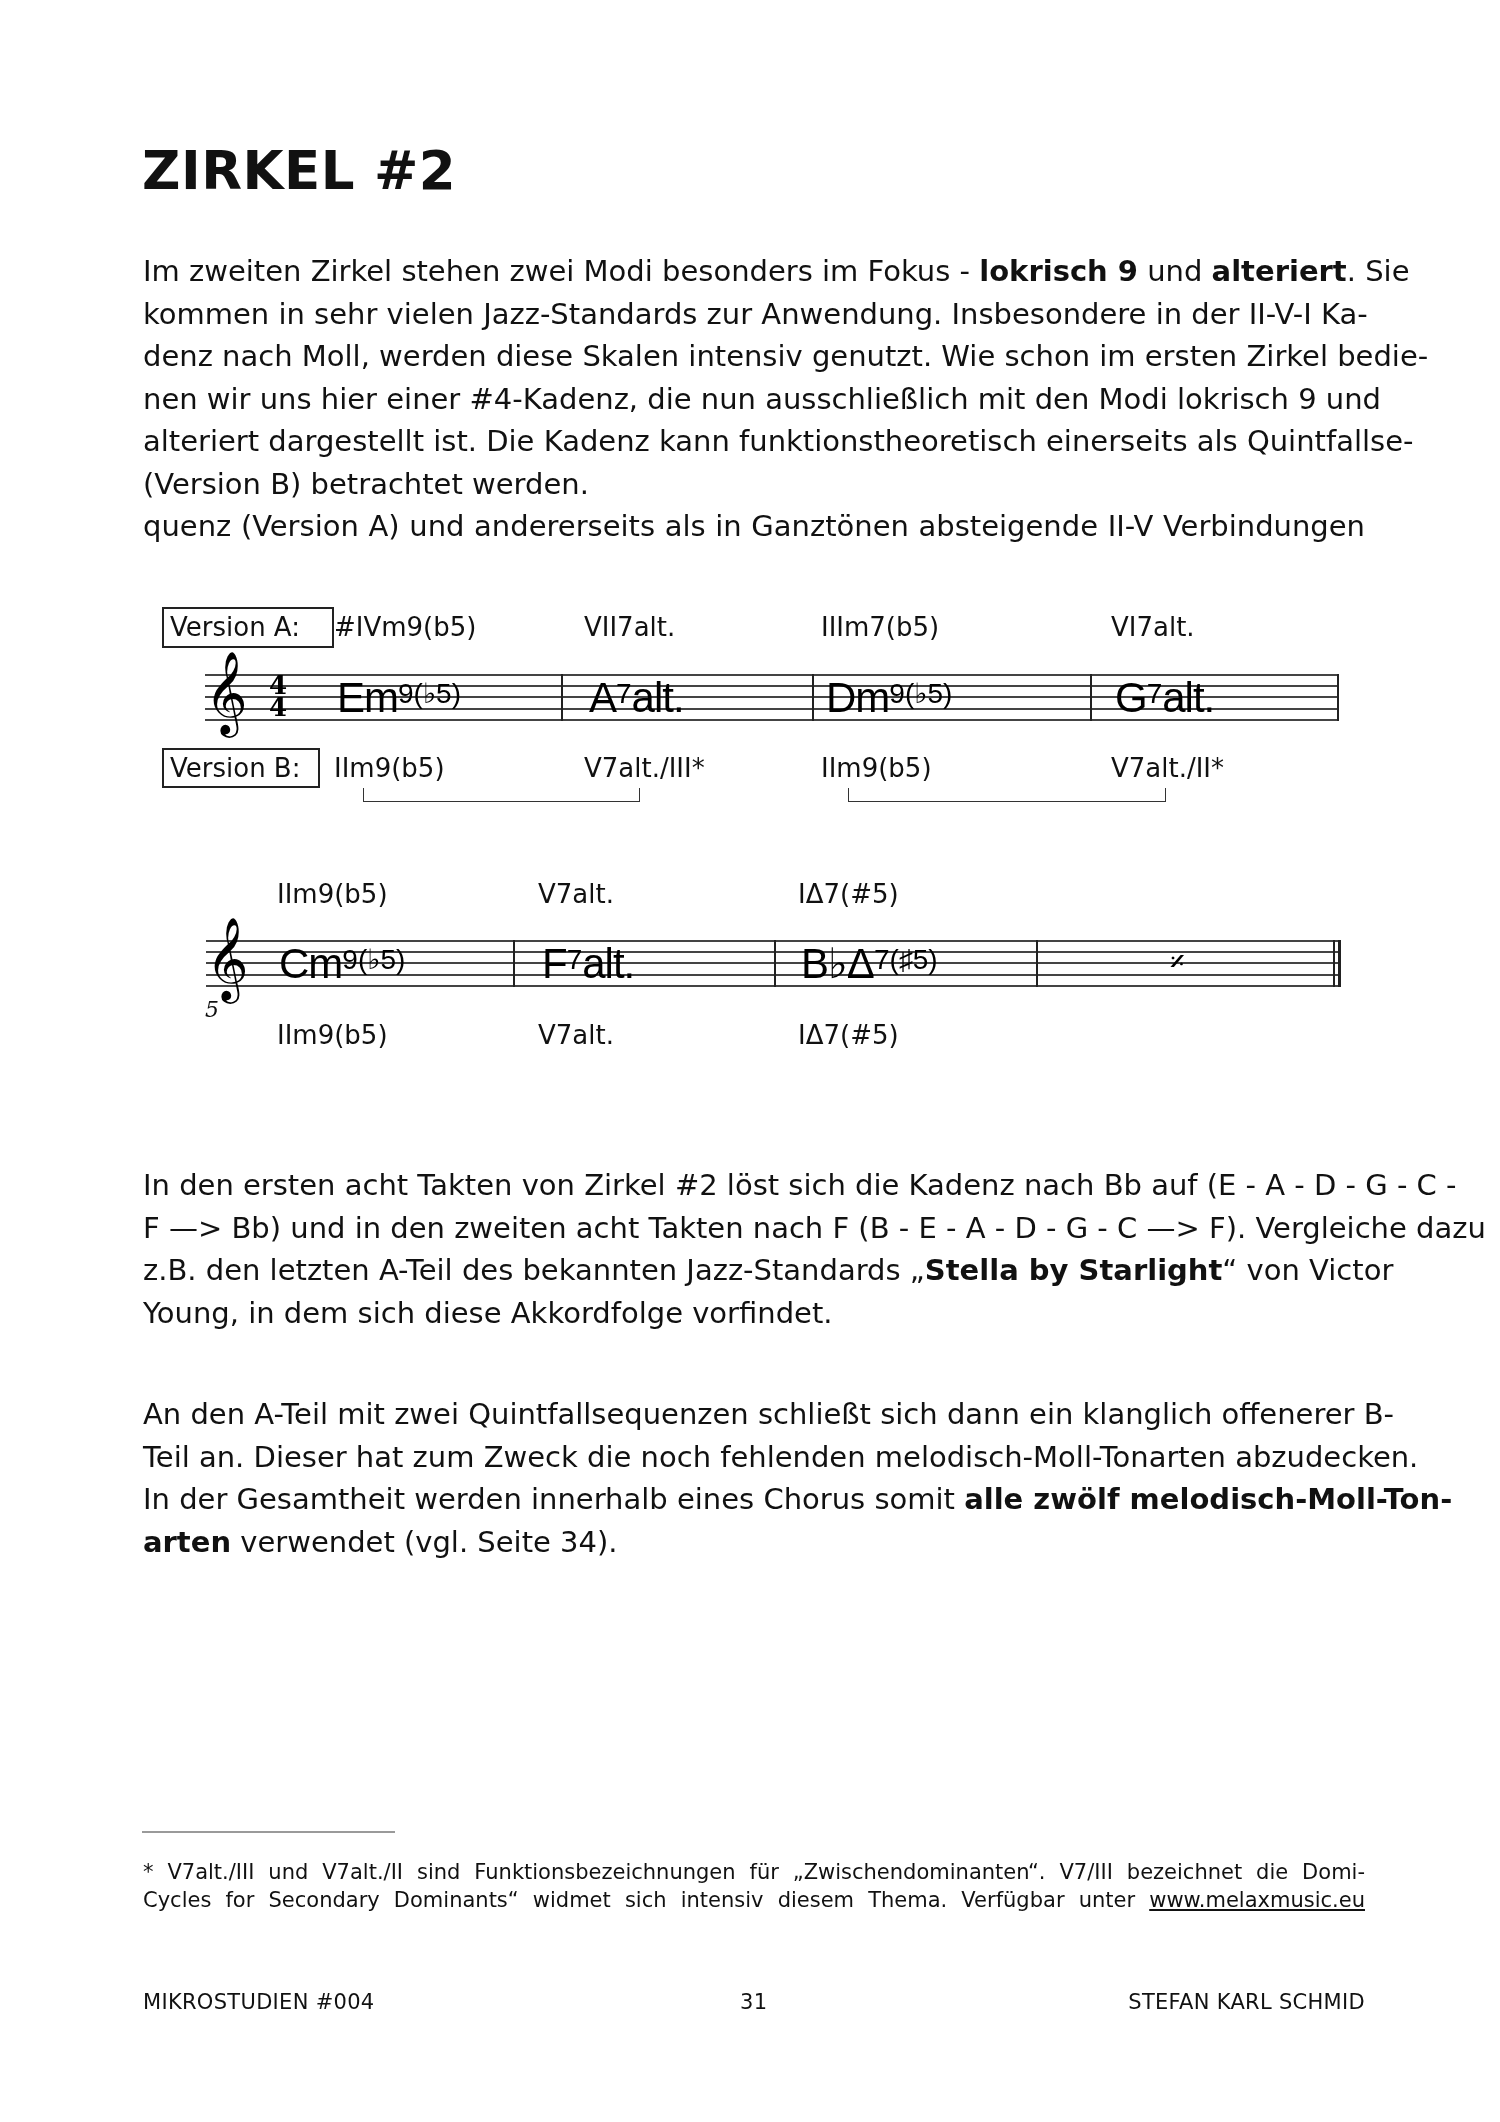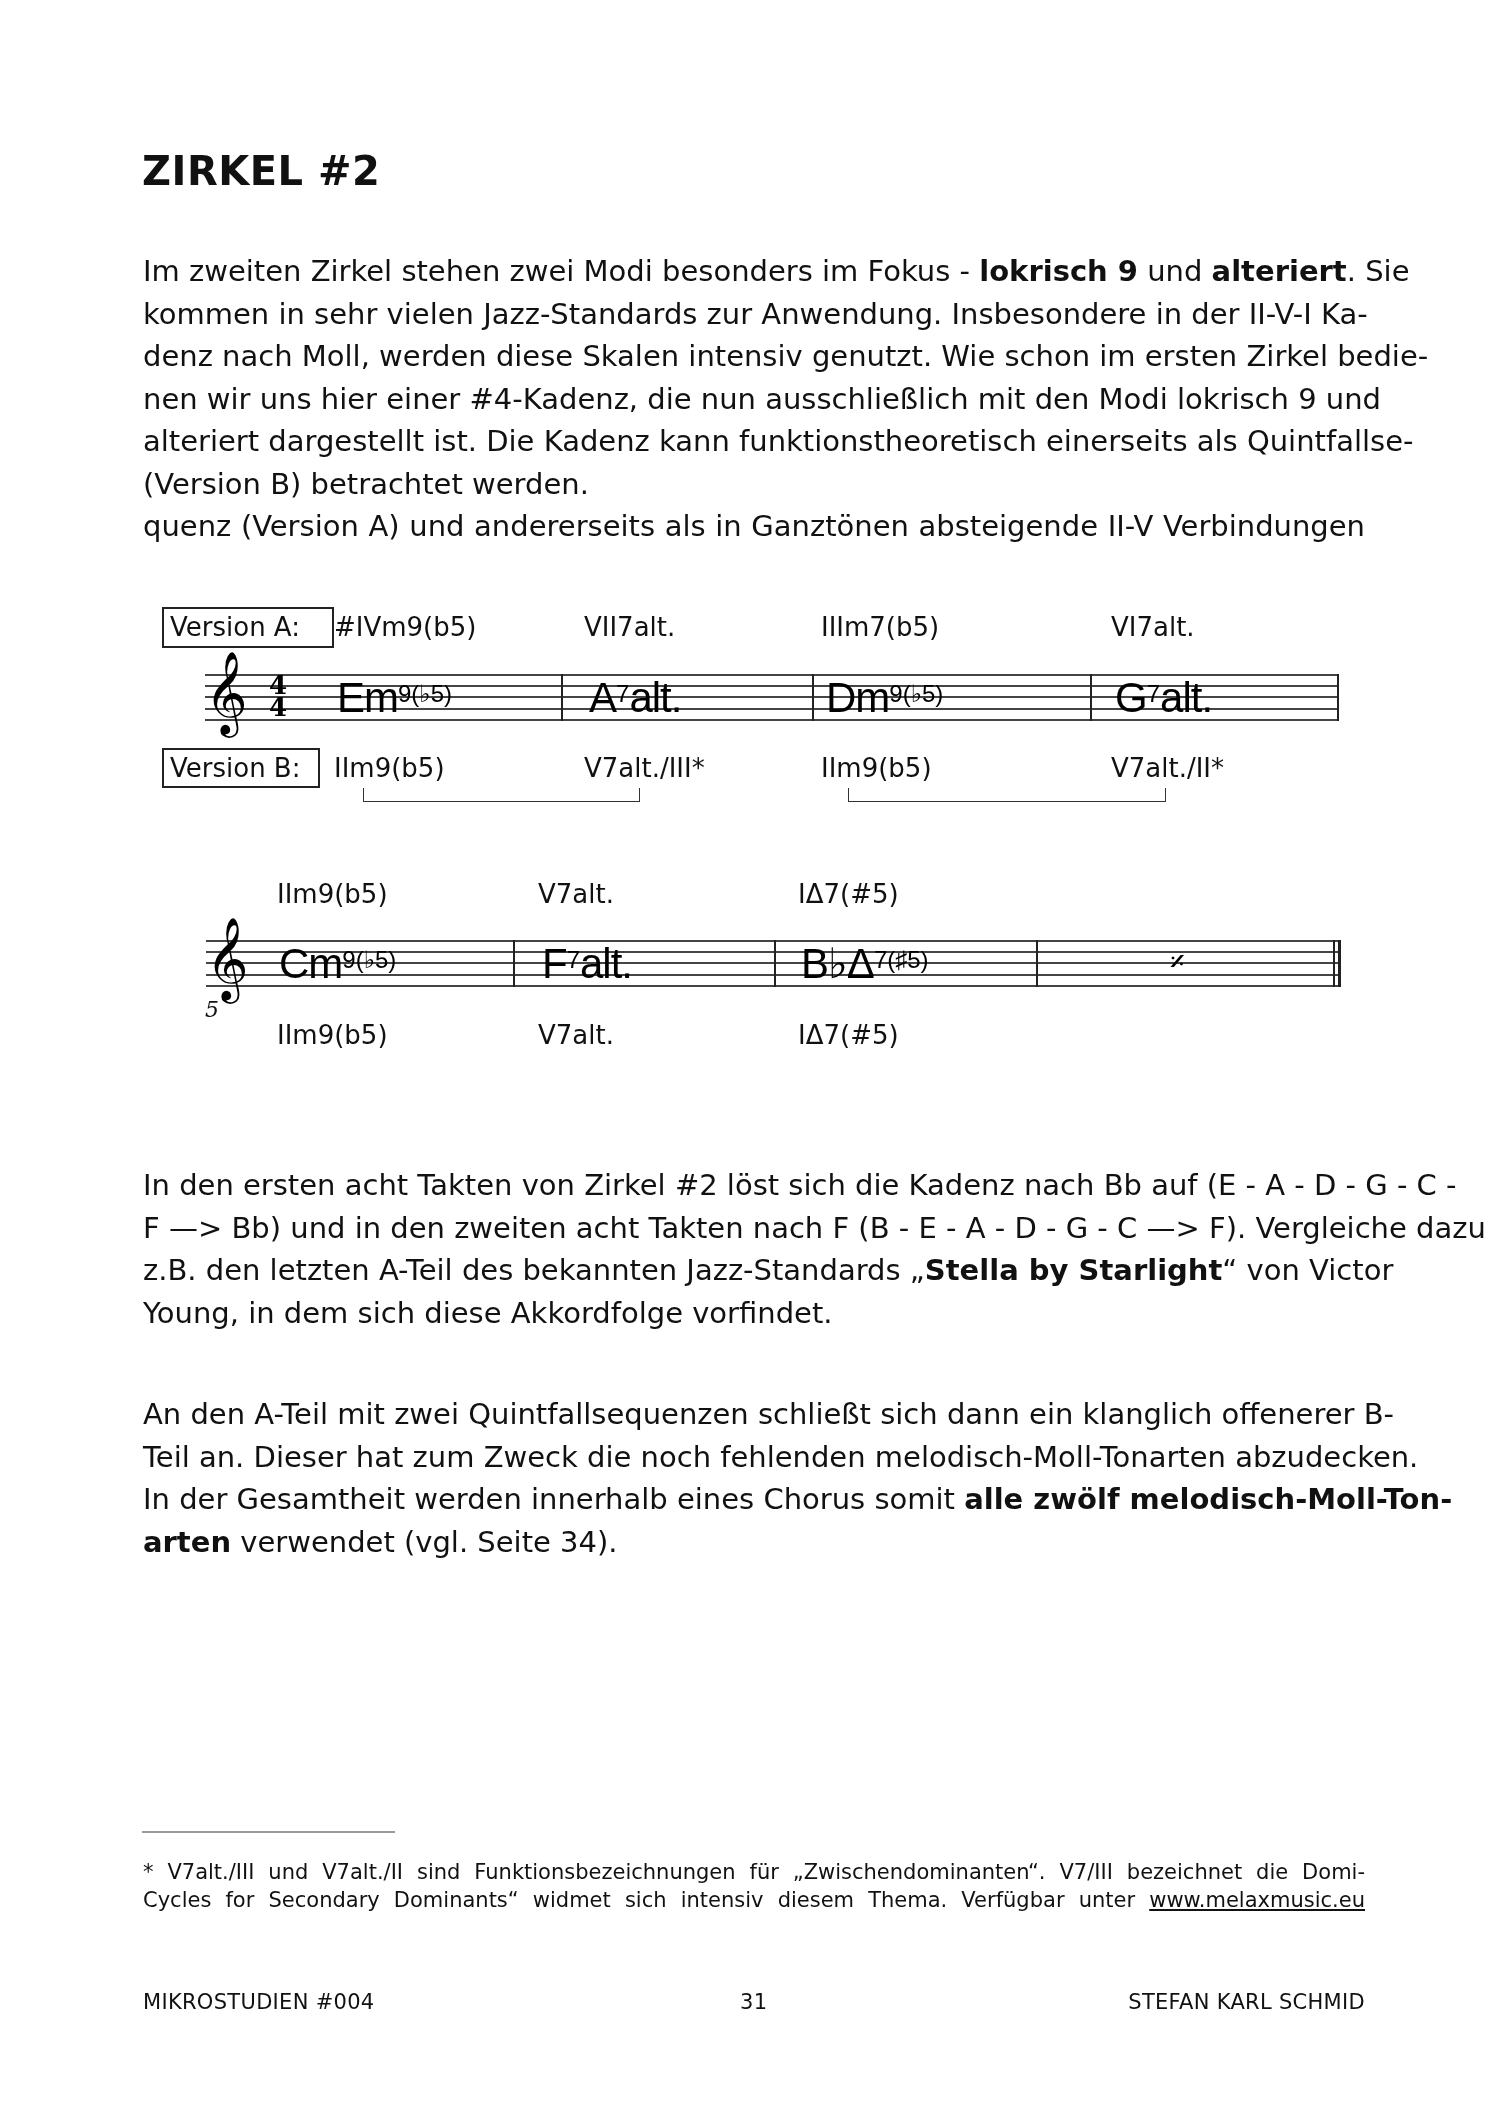--- a/index.html
+++ b/index.html
@@ -1,26 +1,26 @@
 <!DOCTYPE html>
 <html><head>
 <meta charset="utf-8">
 <style>
   html, body { margin:0; padding:0; background:#ffffff; }
   body { width:1500px; height:2122px; position:relative; overflow:hidden; color:#111; font-family:"DejaVu Sans", sans-serif; }
   .abs { position:absolute; white-space:nowrap; }
-  .title { left:142px; top:146px; font-family:"DejaVu Sans", sans-serif; font-weight:bold; font-size:40px; letter-spacing:0.5px; line-height:50px; }
+  .title { left:142px; top:146px; font-family:"DejaVu Sans", sans-serif; font-weight:bold; font-size:53px; letter-spacing:0.5px; line-height:50px; }
   .para { position:absolute; left:143px; width:1222px; font-size:29px; line-height:42.5px; text-align:justify; color:#111; }
   .para b { font-weight:bold; }
   .para .ln { display:block; text-align:justify; text-align-last:justify; white-space:nowrap; }
   .para .ln.last { text-align-last:left; }
   .lbl { position:absolute; font-size:26px; line-height:30px; white-space:nowrap; color:#111; }
   .vbox { position:absolute; border:2px solid #222; box-sizing:border-box; font-size:26px; line-height:36px; padding-left:6px; white-space:nowrap; }
   .chord { position:absolute; font-family:"Liberation Sans", sans-serif; font-size:42px; line-height:42px; white-space:nowrap; color:#000; letter-spacing:-1px; }
-  .chord sup { font-size:24px; position:relative; top:-4px; vertical-align:top; letter-spacing:0; }
+  .chord sup { font-size:28px; position:relative; top:-4px; vertical-align:top; letter-spacing:0; }
   .staffline { position:absolute; height:2px; background:#444; }
   .bar { position:absolute; width:2px; background:#222; }
   .bracket { position:absolute; border:1.5px solid #333; border-top:none; height:14px; box-sizing:border-box; }
   .clef { position:absolute; font-family:"DejaVu Serif", serif; font-size:72px; line-height:72px; color:#000; }
   .timesig { position:absolute; font-family:"DejaVu Serif", serif; font-weight:bold; font-size:26px; line-height:22px; text-align:center; color:#000; }
   .mnum { position:absolute; font-family:"DejaVu Serif", serif; font-style:italic; font-size:22px; color:#111; }
   .repeat { position:absolute; font-family:"DejaVu Sans", sans-serif; font-size:30px; color:#000; }
   .fnrule { position:absolute; left:142px; top:1831px; width:253px; height:2px; background:#9a9a9a; }
   .fn { position:absolute; left:143px; width:1222px; font-size:21px; line-height:28px; color:#111; }
   .fn .ln { display:block; text-align:justify; text-align-last:justify; white-space:nowrap; }

